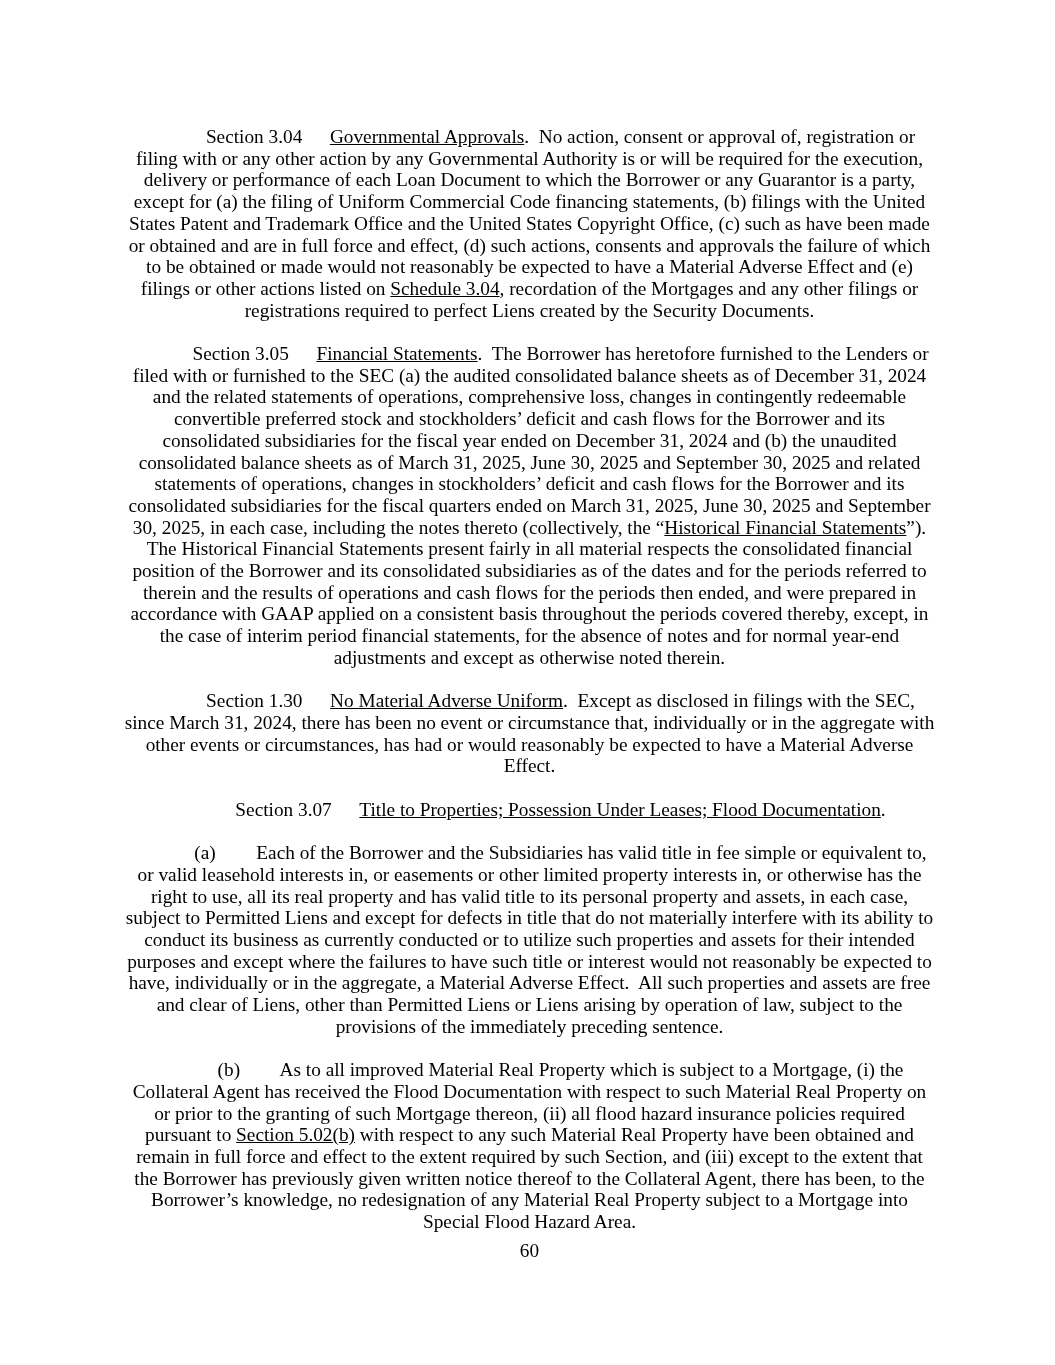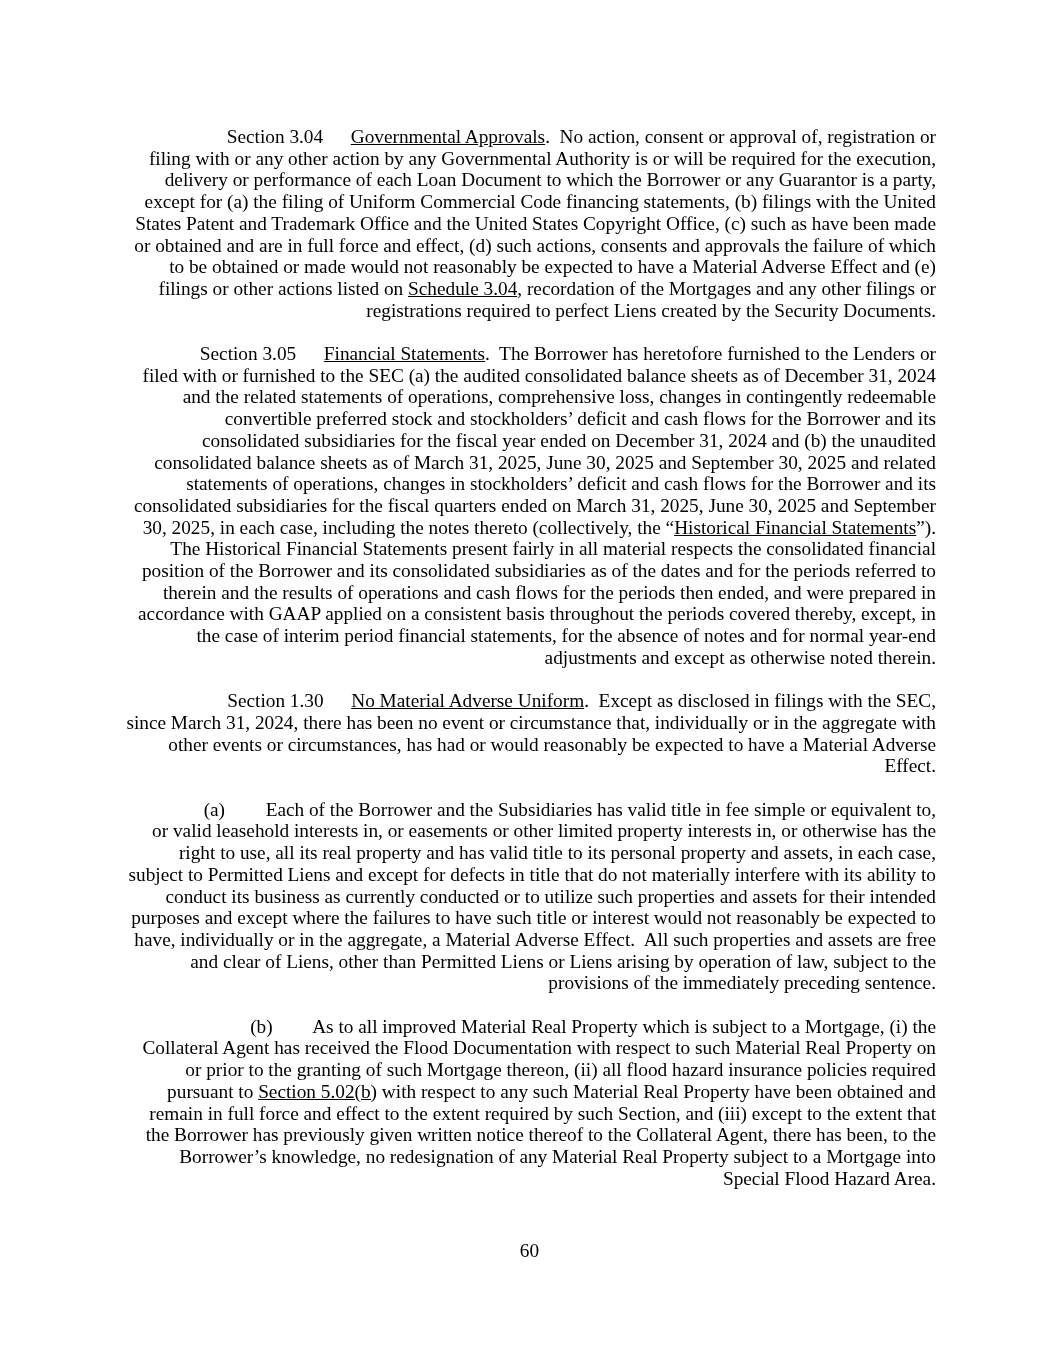--- a/index.html
+++ b/index.html
@@ -23,21 +23,21 @@
   .content {
     position: absolute;
     left: 123px;
     top: 126px;
     width: 813px;
   }
   p.para {
     margin: 0 0 21.7px 0;
     font-size: 19.3px;
     line-height: 21.7px;
-    text-align: right;
+    text-align: center;
     text-indent: 62px;
     white-space: pre-wrap;
     tab-size: 62px;
     -moz-tab-size: 62px;
     word-spacing: 0;
   }
   .u {
     text-decoration: underline;
   }
   .footer {
@@ -55,20 +55,21 @@
 
 <div class="page">
   <div class="content">
 
     <p class="para"><span>Section 3.04	</span><span class="u">Governmental Approvals</span><span>.  No action, consent or approval of, registration or filing with or any other action by any Governmental Authority is or will be required for the execution, delivery or performance of each Loan Document to which the Borrower or any Guarantor is a party, except for (a) the filing of Uniform Commercial Code financing statements, (b) filings with the United States Patent and Trademark Office and the United States Copyright Office, (c) such as have been made or obtained and are in full force and effect, (d) such actions, consents and approvals the failure of which to be obtained or made would not reasonably be expected to have a Material Adverse Effect and (e) filings or other actions listed on </span><span class="u">Schedule 3.04</span><span>, recordation of the Mortgages and any other filings or registrations required to perfect Liens created by the Security Documents.</span></p>
 
     <p class="para"><span>Section 3.05	</span><span class="u">Financial Statements</span><span>.  The Borrower has heretofore furnished to the Lenders or filed with or furnished to the SEC (a) the audited consolidated balance sheets as of December 31, 2024 and the related statements of operations, comprehensive loss, changes in contingently redeemable convertible preferred stock and stockholders’ deficit and cash flows for the Borrower and its consolidated subsidiaries for the fiscal year ended on December 31, 2024 and (b) the unaudited consolidated balance sheets as of March 31, 2025, June 30, 2025 and September 30, 2025 and related statements of operations, changes in stockholders’ deficit and cash flows for the Borrower and its consolidated subsidiaries for the fiscal quarters ended on March 31, 2025, June 30, 2025 and September 30, 2025, in each case, including the notes thereto (collectively, the “</span><span class="u">Historical Financial Statements</span><span>”). The Historical Financial Statements present fairly in all material respects the consolidated financial position of the Borrower and its consolidated subsidiaries as of the dates and for the periods referred to therein and the results of operations and cash flows for the periods then ended, and were prepared in accordance with GAAP applied on a consistent basis throughout the periods covered thereby, except, in the case of interim period financial statements, for the absence of notes and for normal year-end adjustments and except as otherwise noted therein.</span></p>
 
     <p class="para"><span>Section 1.30	</span><span class="u">No Material Adverse Uniform</span><span>.  Except as disclosed in filings with the SEC, since March 31, 2024, there has been no event or circumstance that, individually or in the aggregate with other events or circumstances, has had or would reasonably be expected to have a Material Adverse Effect.</span></p>
 
+    <p class="para"><span>Section 3.07	</span><span class="u">Title to Properties; Possession Under Leases; Flood Documentation</span><span>.</span></p>
 
     <p class="para"><span>(a)	</span><span>Each of the Borrower and the Subsidiaries has valid title in fee simple or equivalent to, or valid leasehold interests in, or easements or other limited property interests in, or otherwise has the right to use, all its real property and has valid title to its personal property and assets, in each case, subject to Permitted Liens and except for defects in title that do not materially interfere with its ability to conduct its business as currently conducted or to utilize such properties and assets for their intended purposes and except where the failures to have such title or interest would not reasonably be expected to have, individually or in the aggregate, a Material Adverse Effect.  All such properties and assets are free and clear of Liens, other than Permitted Liens or Liens arising by operation of law, subject to the provisions of the immediately preceding sentence.</span></p>
 
     <p class="para"><span>(b)	</span><span>As to all improved Material Real Property which is subject to a Mortgage, (i) the Collateral Agent has received the Flood Documentation with respect to such Material Real Property on or prior to the granting of such Mortgage thereon, (ii) all flood hazard insurance policies required pursuant to </span><span class="u">Section 5.02(b)</span><span> with respect to any such Material Real Property have been obtained and remain in full force and effect to the extent required by such Section, and (iii) except to the extent that the Borrower has previously given written notice thereof to the Collateral Agent, there has been, to the Borrower’s knowledge, no redesignation of any Material Real Property subject to a Mortgage into Special Flood Hazard Area.</span></p>
 
   </div>
 
   <div class="footer"><span>60</span></div>
 </div>
 

